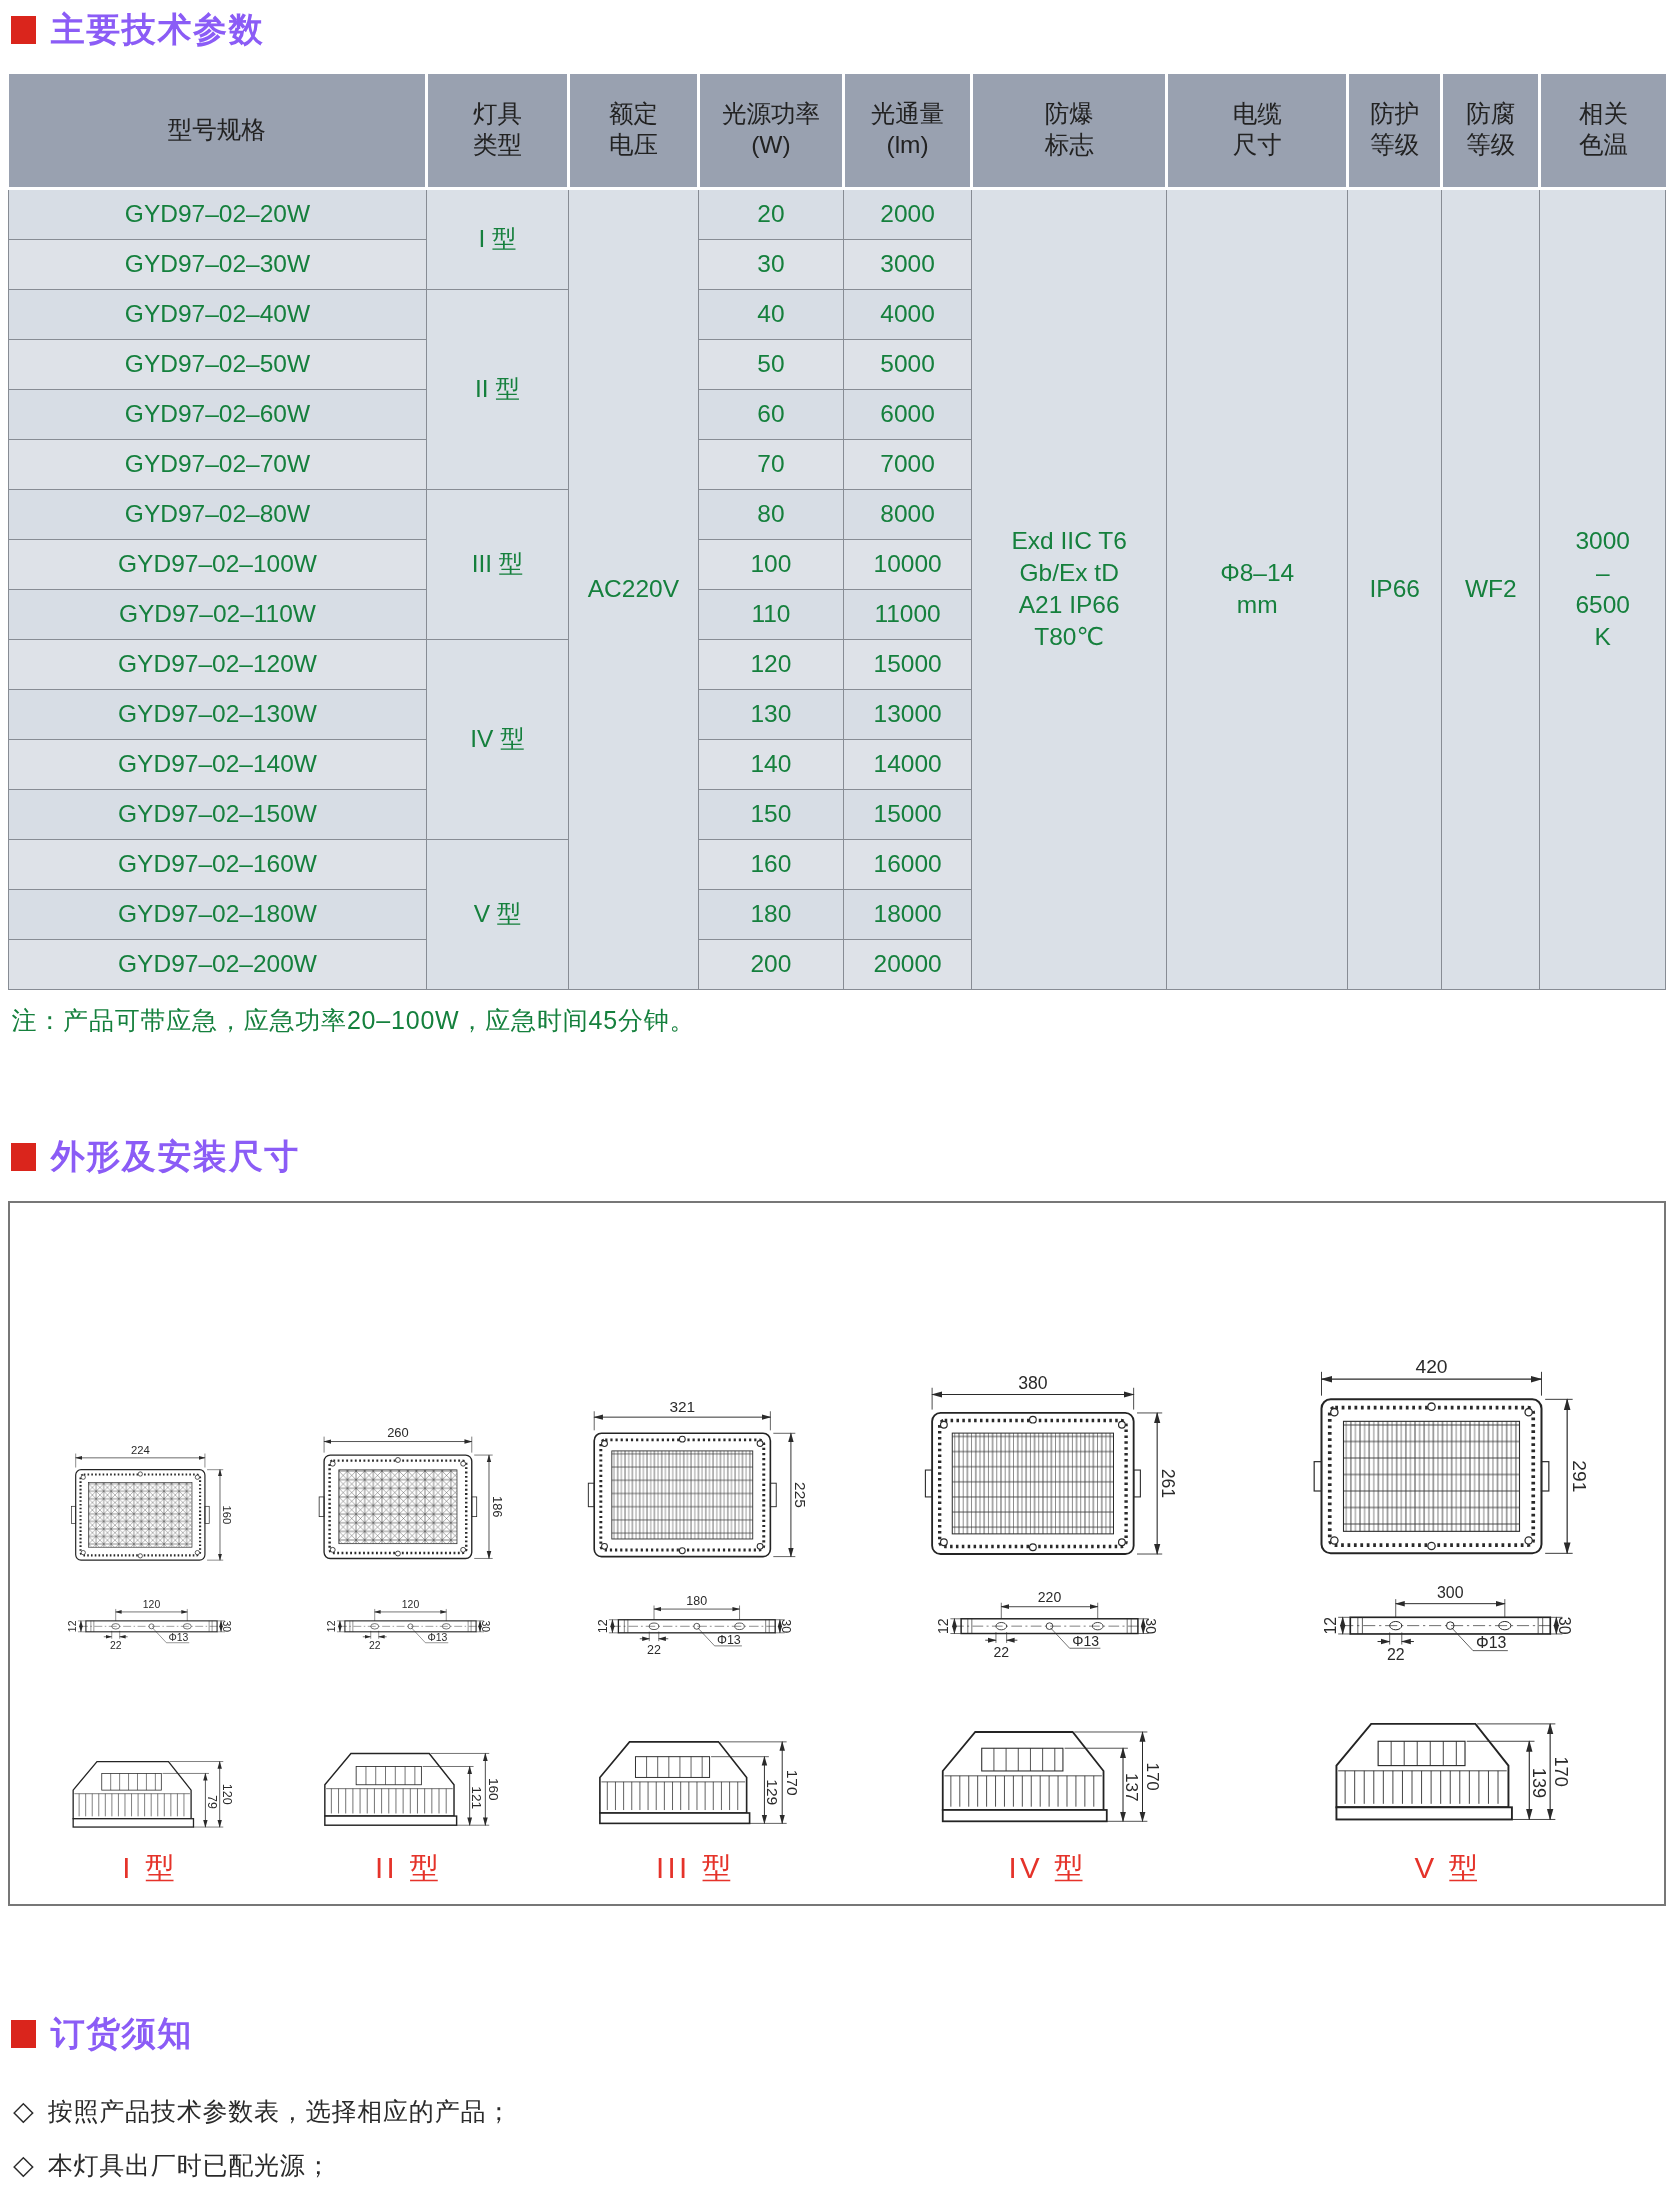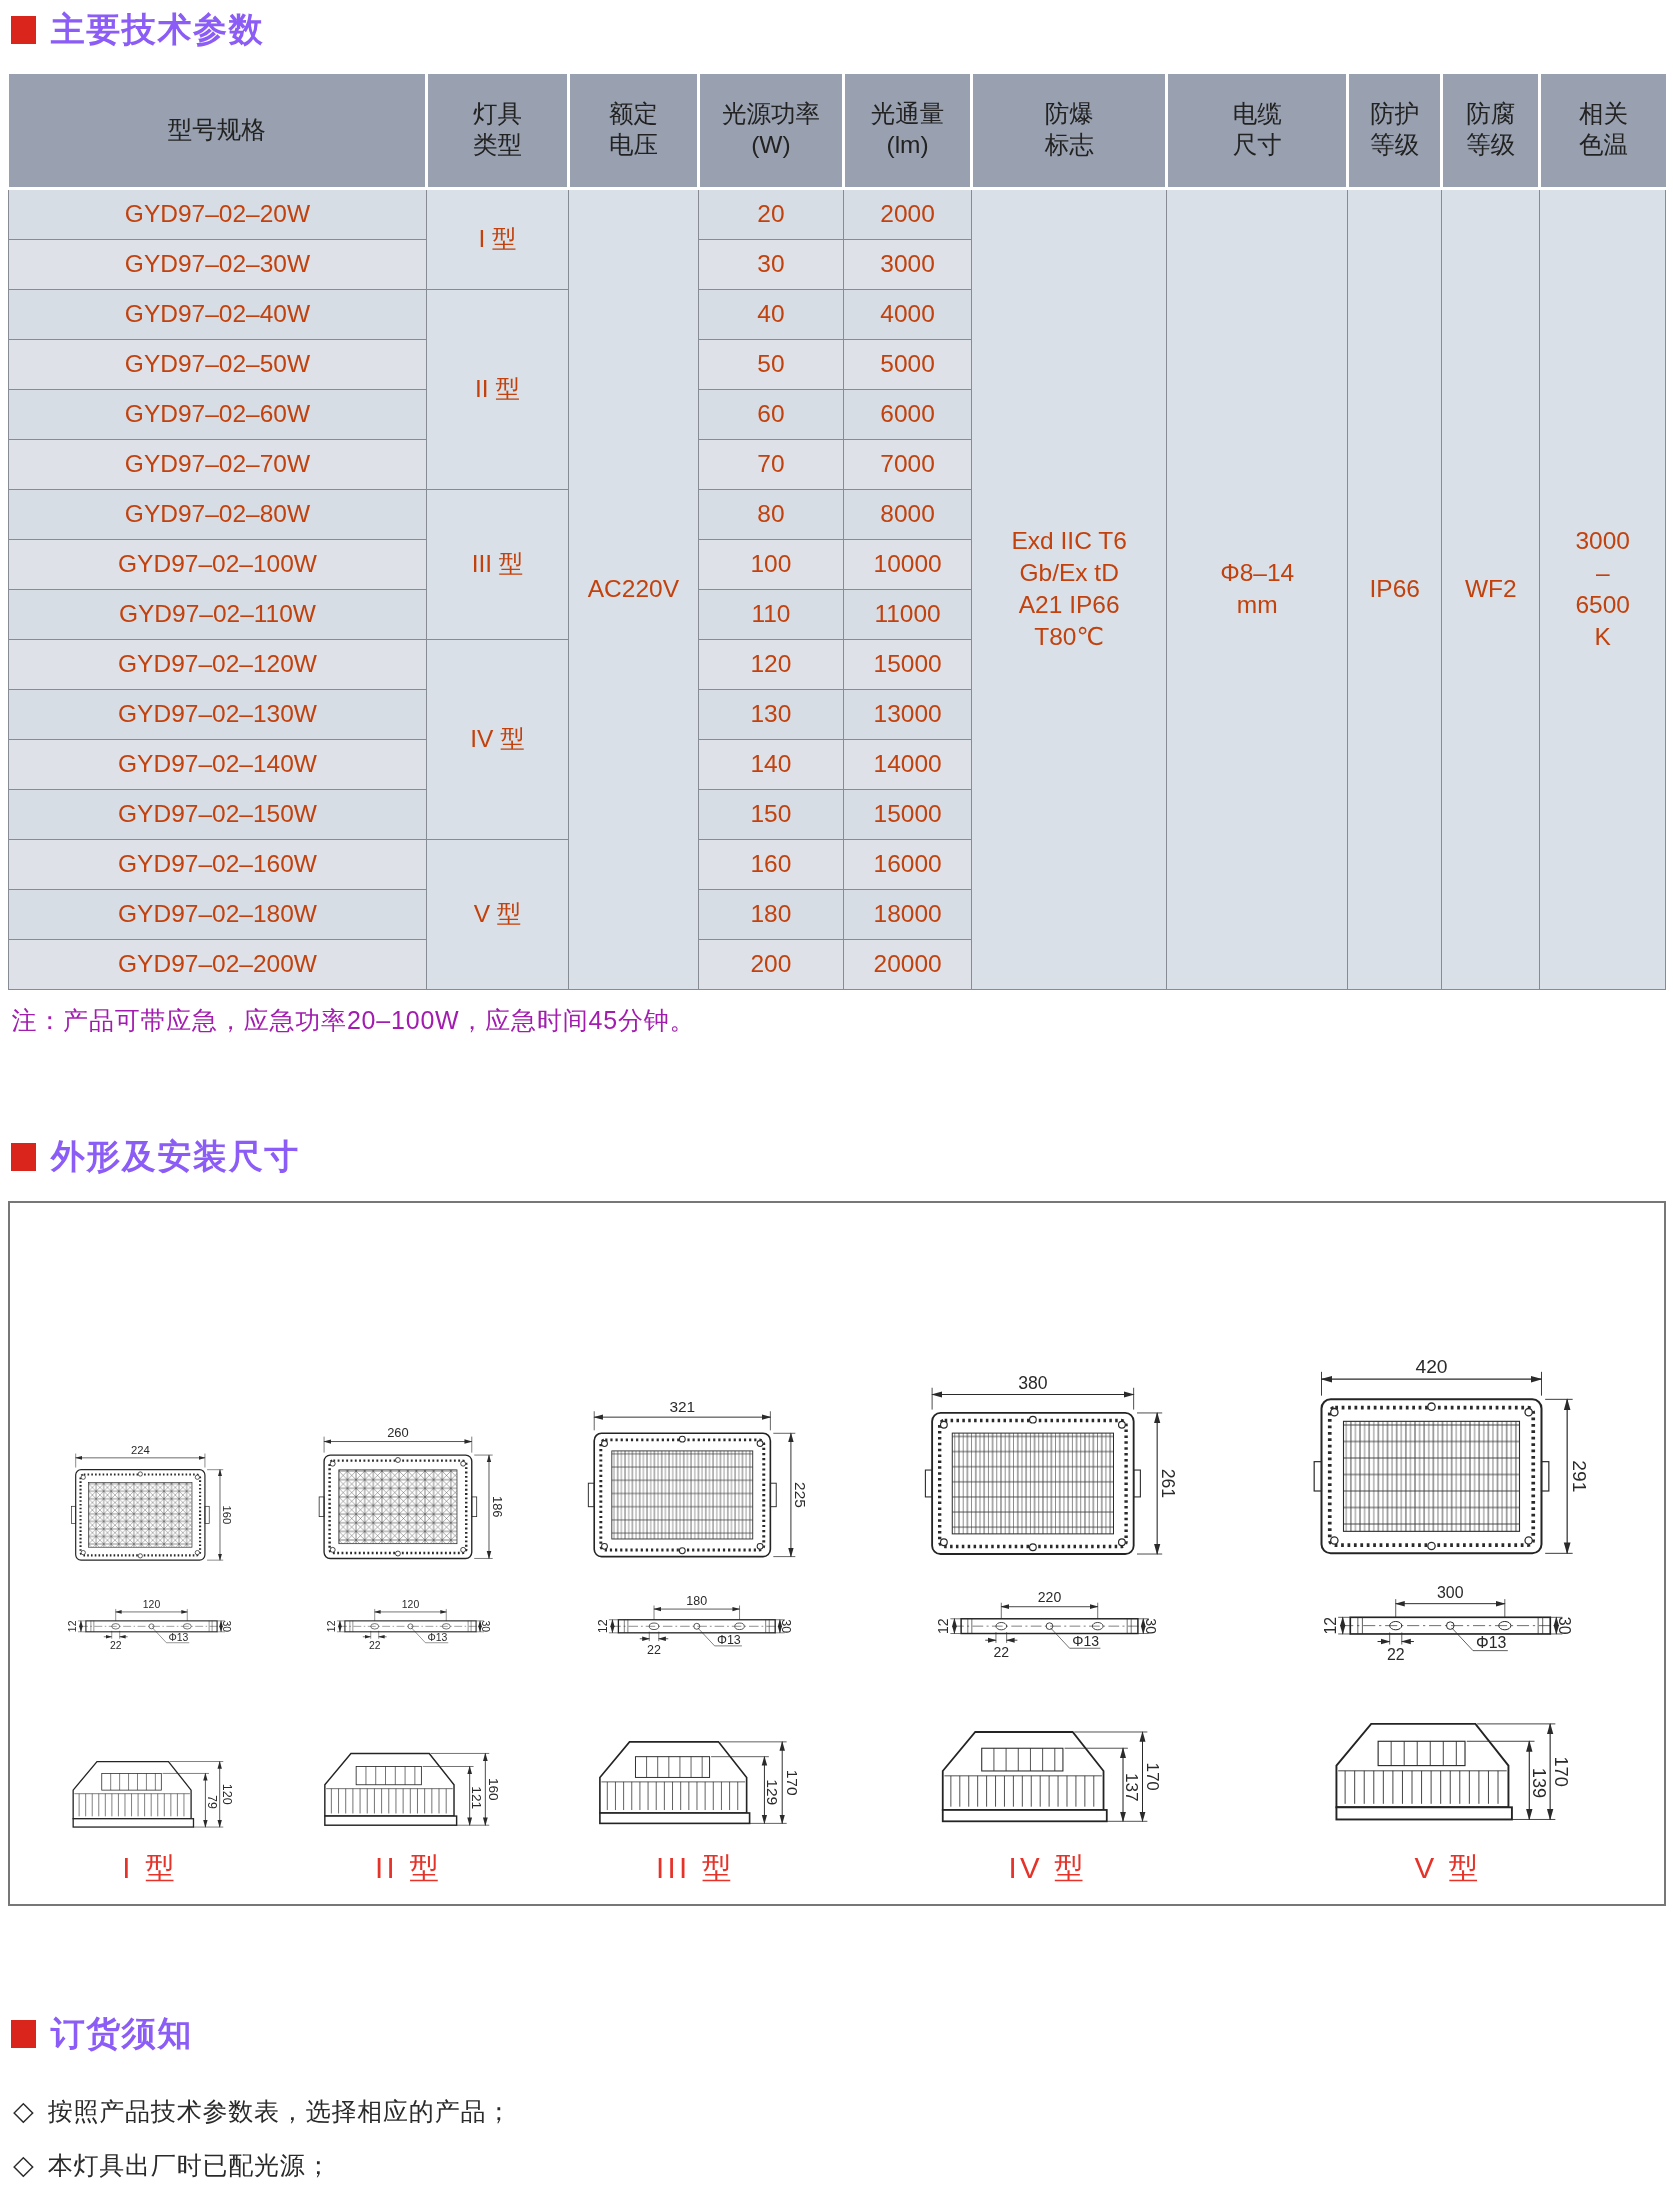--- a/index.html
+++ b/index.html
@@ -14,27 +14,27 @@
   
   table.spec{border-collapse:collapse;width:1658px;table-layout:fixed;}
   table.spec th{
     background:#99a1b0;color:#222;font-size:24.5px;font-weight:400;
     height:113px;text-align:center;vertical-align:middle;line-height:1.25;
     border-left:3.3px solid #fff;border-bottom:3.3px solid #fff;padding:0;
   }
   table.spec th:first-child{border-left:none;}
   table.spec td{
     border:0.8px solid #878c94;text-align:center;vertical-align:middle;
-    font-size:24.5px;color:#c2410c;padding:0;height:49px;line-height:1.3;
+    font-size:24.5px;color:#15803d;padding:0;height:49px;line-height:1.3;
   }
   table.spec tr:nth-child(odd) td.cell{background:#d7dde5;}
   table.spec tr:nth-child(even) td.cell{background:#dee2e8;}
   table.spec td.merge{background:#dae0e7;}
   table.spec{border-bottom:1.6px solid #6f737a;border-radius:10px;}
-  .note{color:#a21caf;font-size:25px;margin:14.7px 0 0 3.3px;letter-spacing:0.8px;}
+  .note{color:#15803d;font-size:25px;margin:14.7px 0 0 3.3px;letter-spacing:0.8px;}
 
   
   .dims-wrap{margin-top:97px;}
   .dim-box{border:2.5px solid #777;height:705px;display:flex;padding:8.2px 3.3px 0 3.3px;background:#fff;box-sizing:border-box;}
   .dcol{display:flex;flex-direction:column;align-items:center;box-sizing:border-box;}
   .front-area{height:358px;display:flex;align-items:flex-end;justify-content:center;}
   .bracket-area{height:115px;display:flex;align-items:center;justify-content:center;}
   .side-area{height:160px;display:flex;align-items:flex-end;justify-content:center;}
   .dlabel{height:49px;display:flex;align-items:center;justify-content:center;font-size:29.5px;color:#e5332a;letter-spacing:3.3px;}
 

